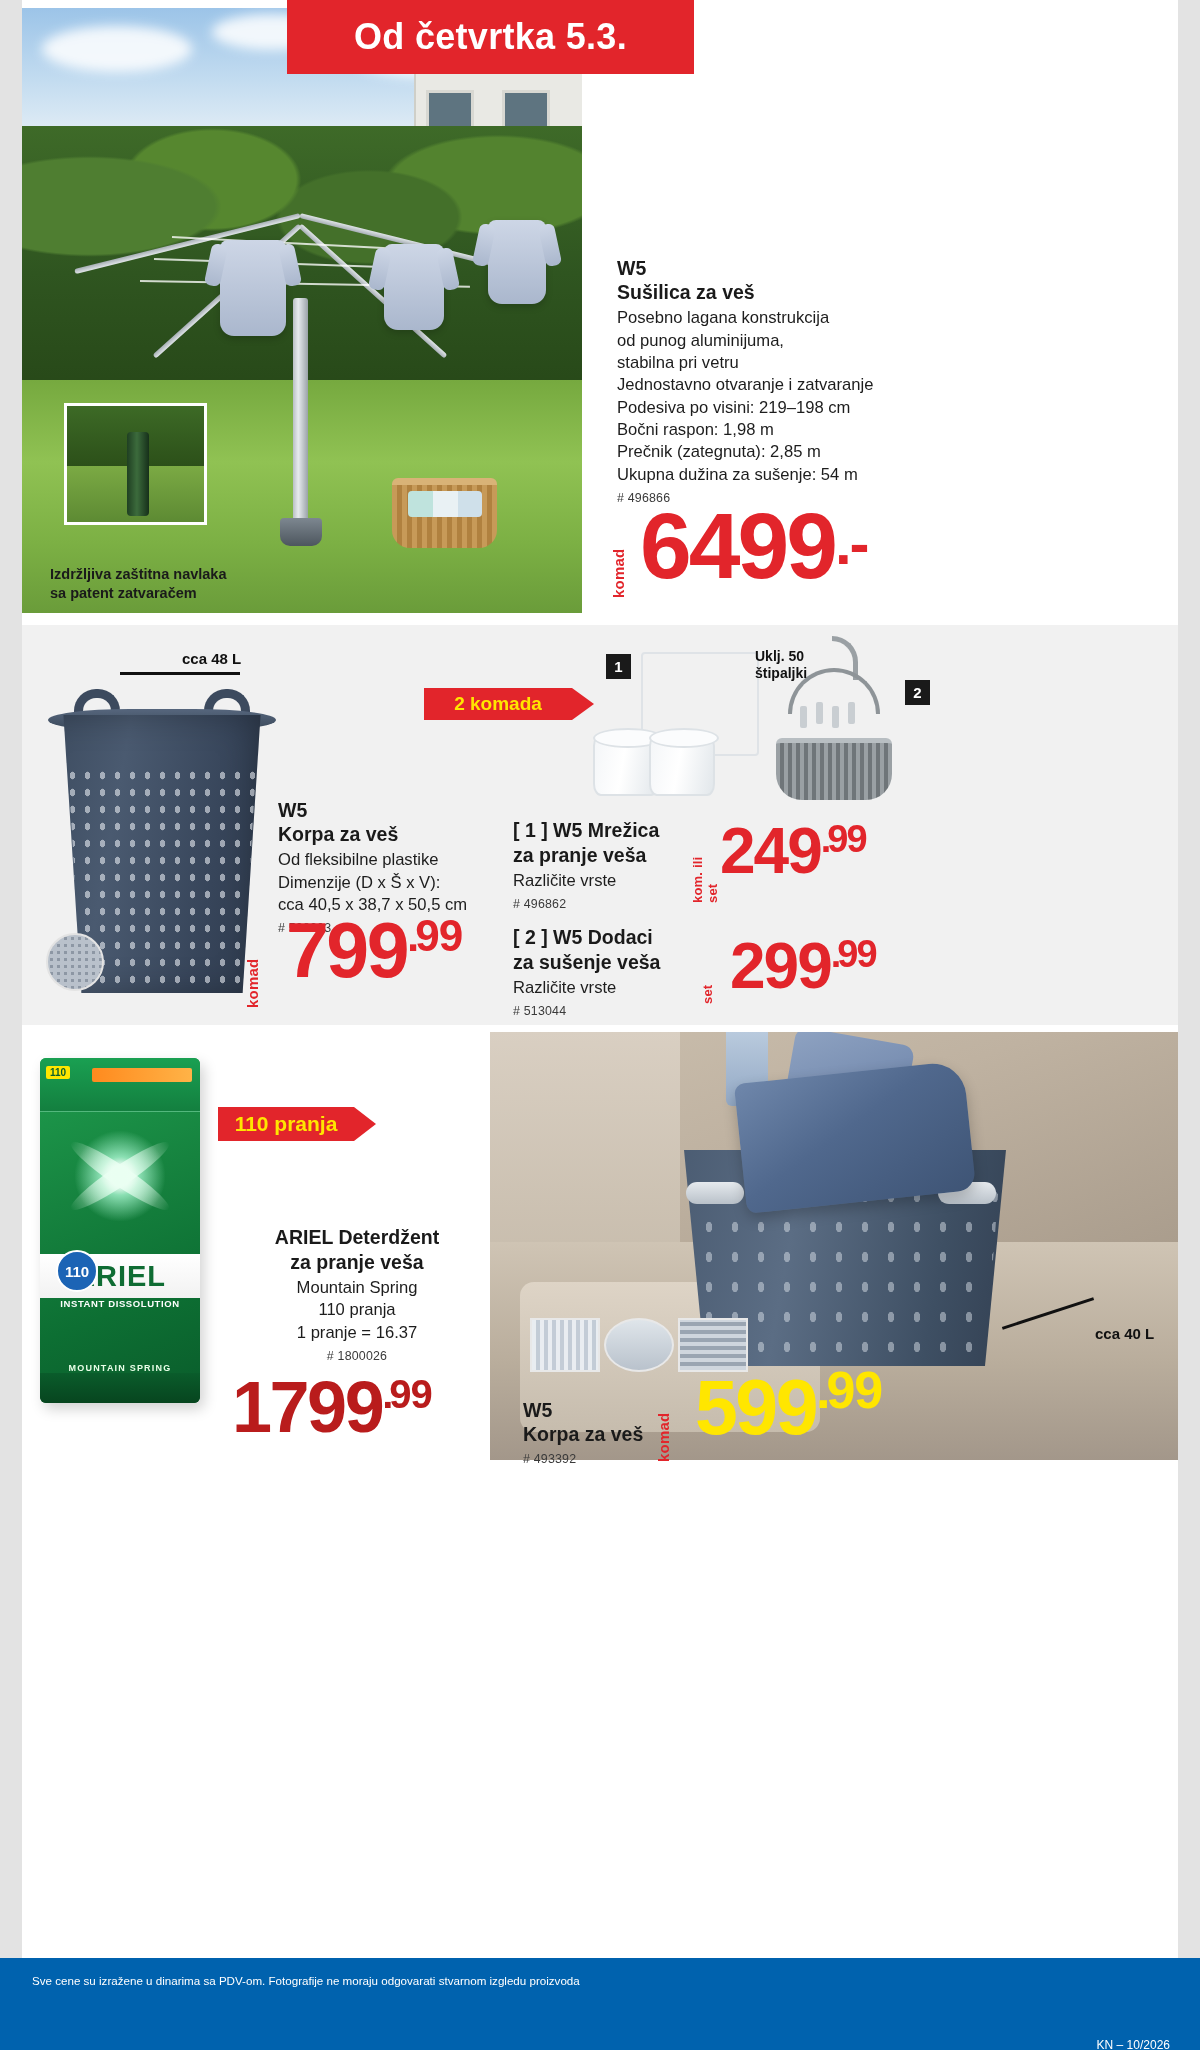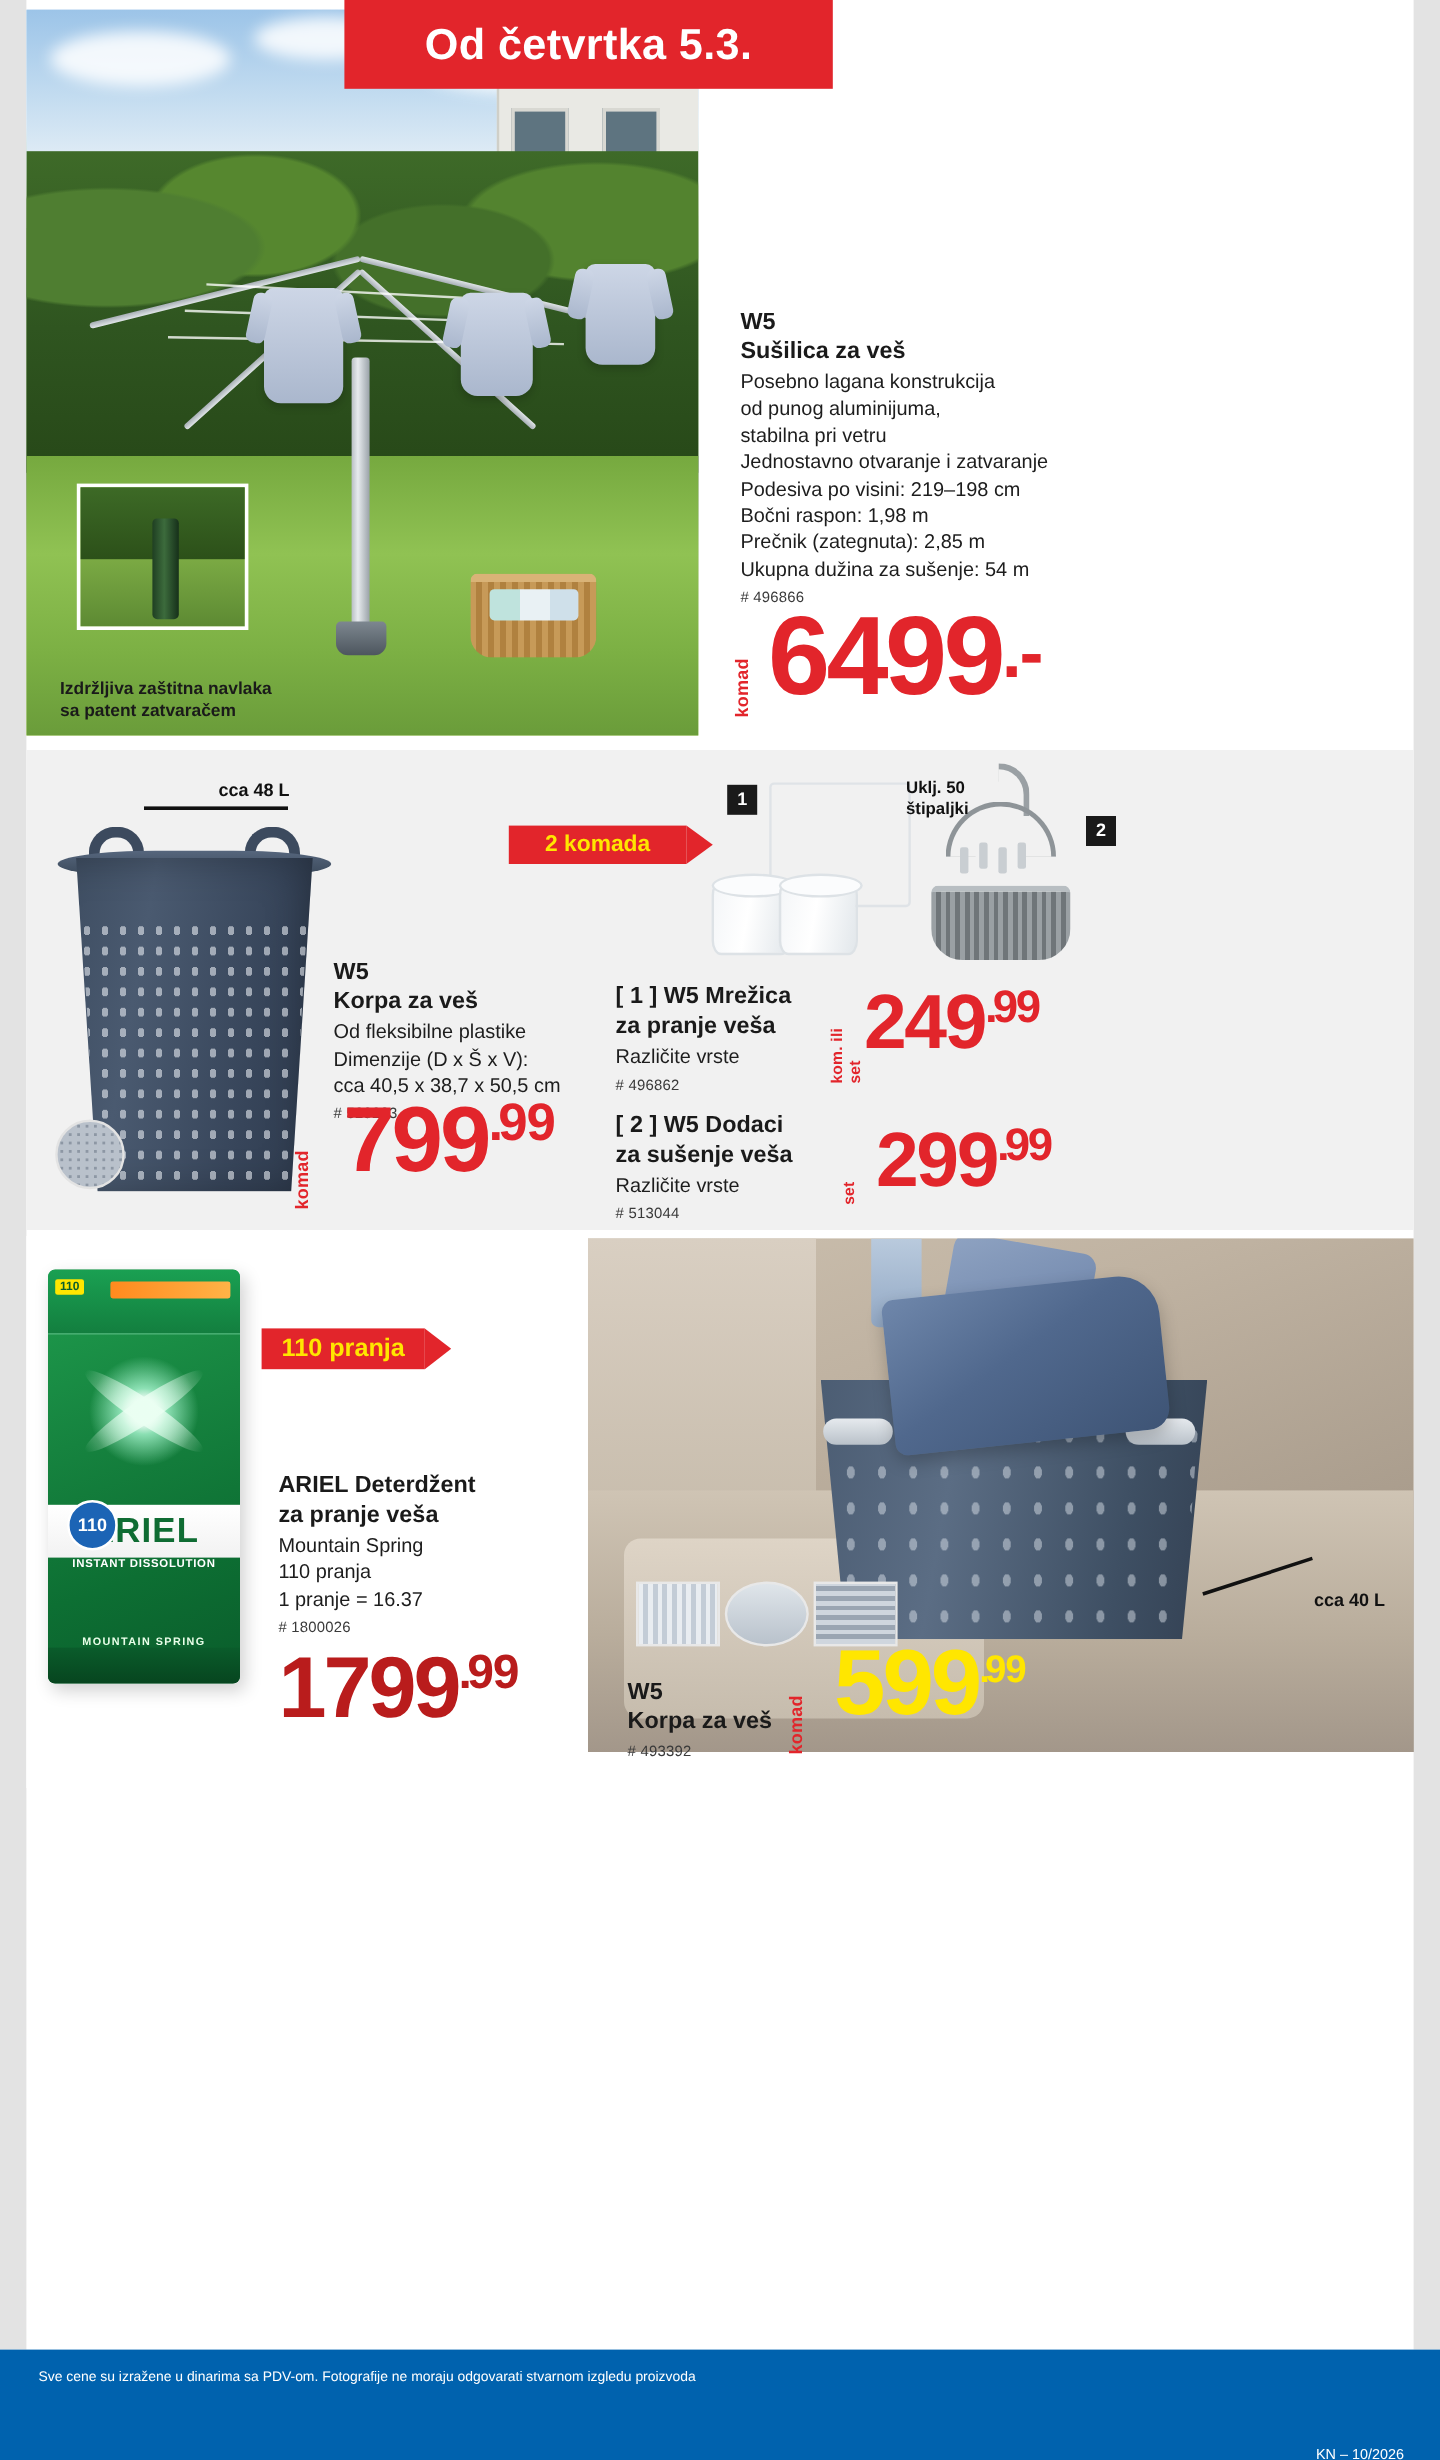--- a/index.html
+++ b/index.html
@@ -336,21 +336,21 @@
     left: 218px; top: 1107px; width: 136px; height: 34px;
     background:#E2252B; color:#FFE600;
     font-size: 21px; font-weight:bold;
     display:flex; align-items:center; justify-content:center;
   }
   .badge-110-tail {
     left: 354px; top: 1107px; width:0; height:0;
     border-top: 17px solid transparent; border-bottom: 17px solid transparent;
     border-left: 22px solid #E2252B;
   }
-  .p5-text { left: 232px; top: 1225px; width: 250px; }
+  .p5-text { left: 232px; top: 1225px; width: 250px; text-align: center; }
   .p5-price { left: 232px; top: 1385px; width: 300px; height: 90px; }
   .price-lg {
     position:absolute; left: 0; top: -14px;
     font-size: 72px; font-weight:800; color:#b91c1c; letter-spacing:-2.5px; line-height:1;
   }
 
   
   .photo-br {
     left: 490px; top: 1032px; width: 688px; height: 428px;
     overflow:hidden;
@@ -635,21 +635,21 @@
   <div class="abs vol-rule-br"></div>
   <div class="abs vol-label-br">cca 40 L</div>
 
   <div class="abs p6-text">
     <div class="brand">W5</div>
     <div class="pname">Korpa za veš</div>
     <div class="pcode"># 493392</div>
   </div>
   <div class="abs p6-price">
     <div class="abs vert-label vert-komad-y" style="left:0;top:24px;height:58px;font-size:15px;">komad</div>
-    <div class="price-yellow"><span>599</span><span class="price-cents" style="font-size:32px;vertical-align:26px;"><span class="price-dot">.</span><span>99</span></span></div>
+    <div class="price-yellow"><span>599</span><span class="price-cents" style="font-size:52px;vertical-align:26px;"><span class="price-dot">.</span><span>99</span></span></div>
   </div>
 
   <div class="abs footer">
     <div class="footer-text">
       <div>Sve cene su izražene u dinarima sa PDV-om. Fotografije ne moraju odgovarati stvarnom izgledu proizvoda</div>
     </div>
     <div class="footer-right">KN – 10/2026</div>
   </div>
 
 </div>

